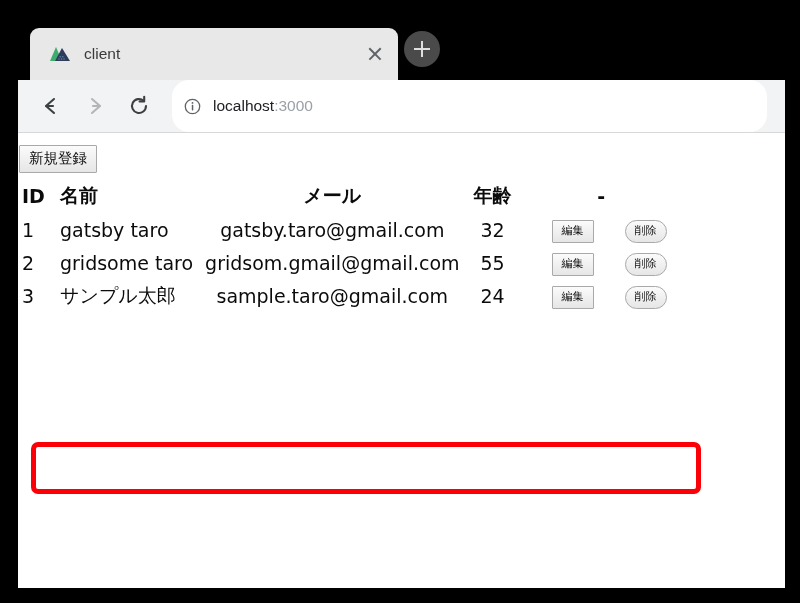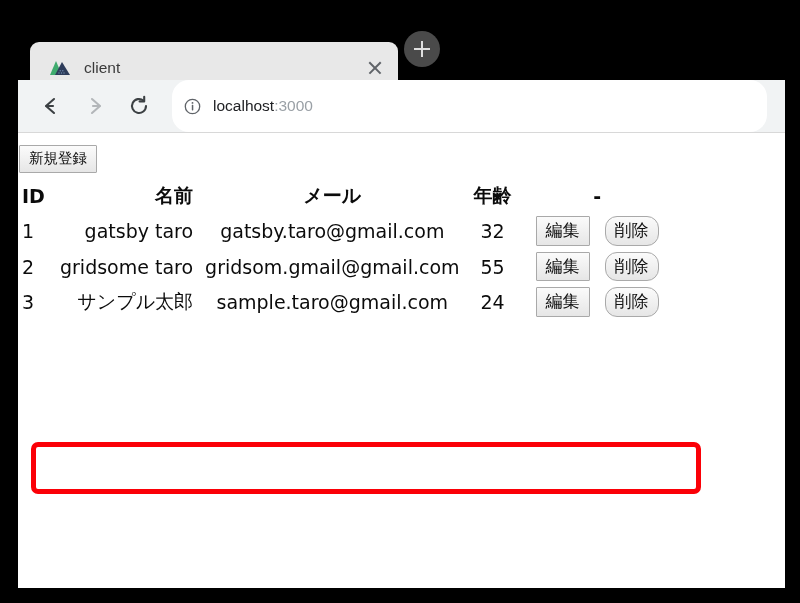--- a/index.html
+++ b/index.html
@@ -35,21 +35,21 @@
 
   
   .tabstrip {
     position: relative;
     height: 80px;
     background: #000000;
   }
   .tab {
     position: absolute;
     left: 12px;
-    top: 42px;
+    top: 28px;
     width: 368px;
     height: 52px;
     background: #e8e8e8;
     border-top-left-radius: 9px;
     border-top-right-radius: 9px;
     display: flex;
     align-items: center;
   }
   .tab-favicon {
     margin-left: 20px;
@@ -188,36 +188,37 @@
     font-weight: bold;
     padding: 2px 4px 4px 4px;
     white-space: nowrap;
   }
   .user-table td {
     padding: 3px 4px;
     white-space: nowrap;
     vertical-align: middle;
   }
   .col-id    { width: 26px;  text-align: left; }
-  .col-name  { text-align: right; padding-left: 8px !important; padding-right: 8px !important; }
+  .col-name  { text-align: left; padding-left: 8px !important; padding-right: 8px !important; }
   .col-email { text-align: center; margin-left: 22px; }
   .col-age   { text-align: center; padding-left: 10px !important; padding-right: 10px !important; }
   .col-act   { text-align: center; padding-left: 14px !important; }
 
   .row-btn {
-    font-size: 17px;
+    font-size: 11px;
     line-height: 1.1;
     color: #111111;
     background: linear-gradient(#fbfbfb, #e6e6e6);
     border: 1px solid #a9a9a9;
     border-radius: 1px;
     padding: 4px 9px 5px 9px;
     margin-right: 9px;
     cursor: pointer;
     font-family: "DejaVu Sans", "Liberation Sans", sans-serif;
+    margin-left: 16px;
   }
   .row-btn.last { margin-right: 0; border-radius: 12px; }
 
   
   .highlight-box {
     position: absolute;
     left: 13px;
     top: 309px;
     width: 670px;
     height: 52px;

